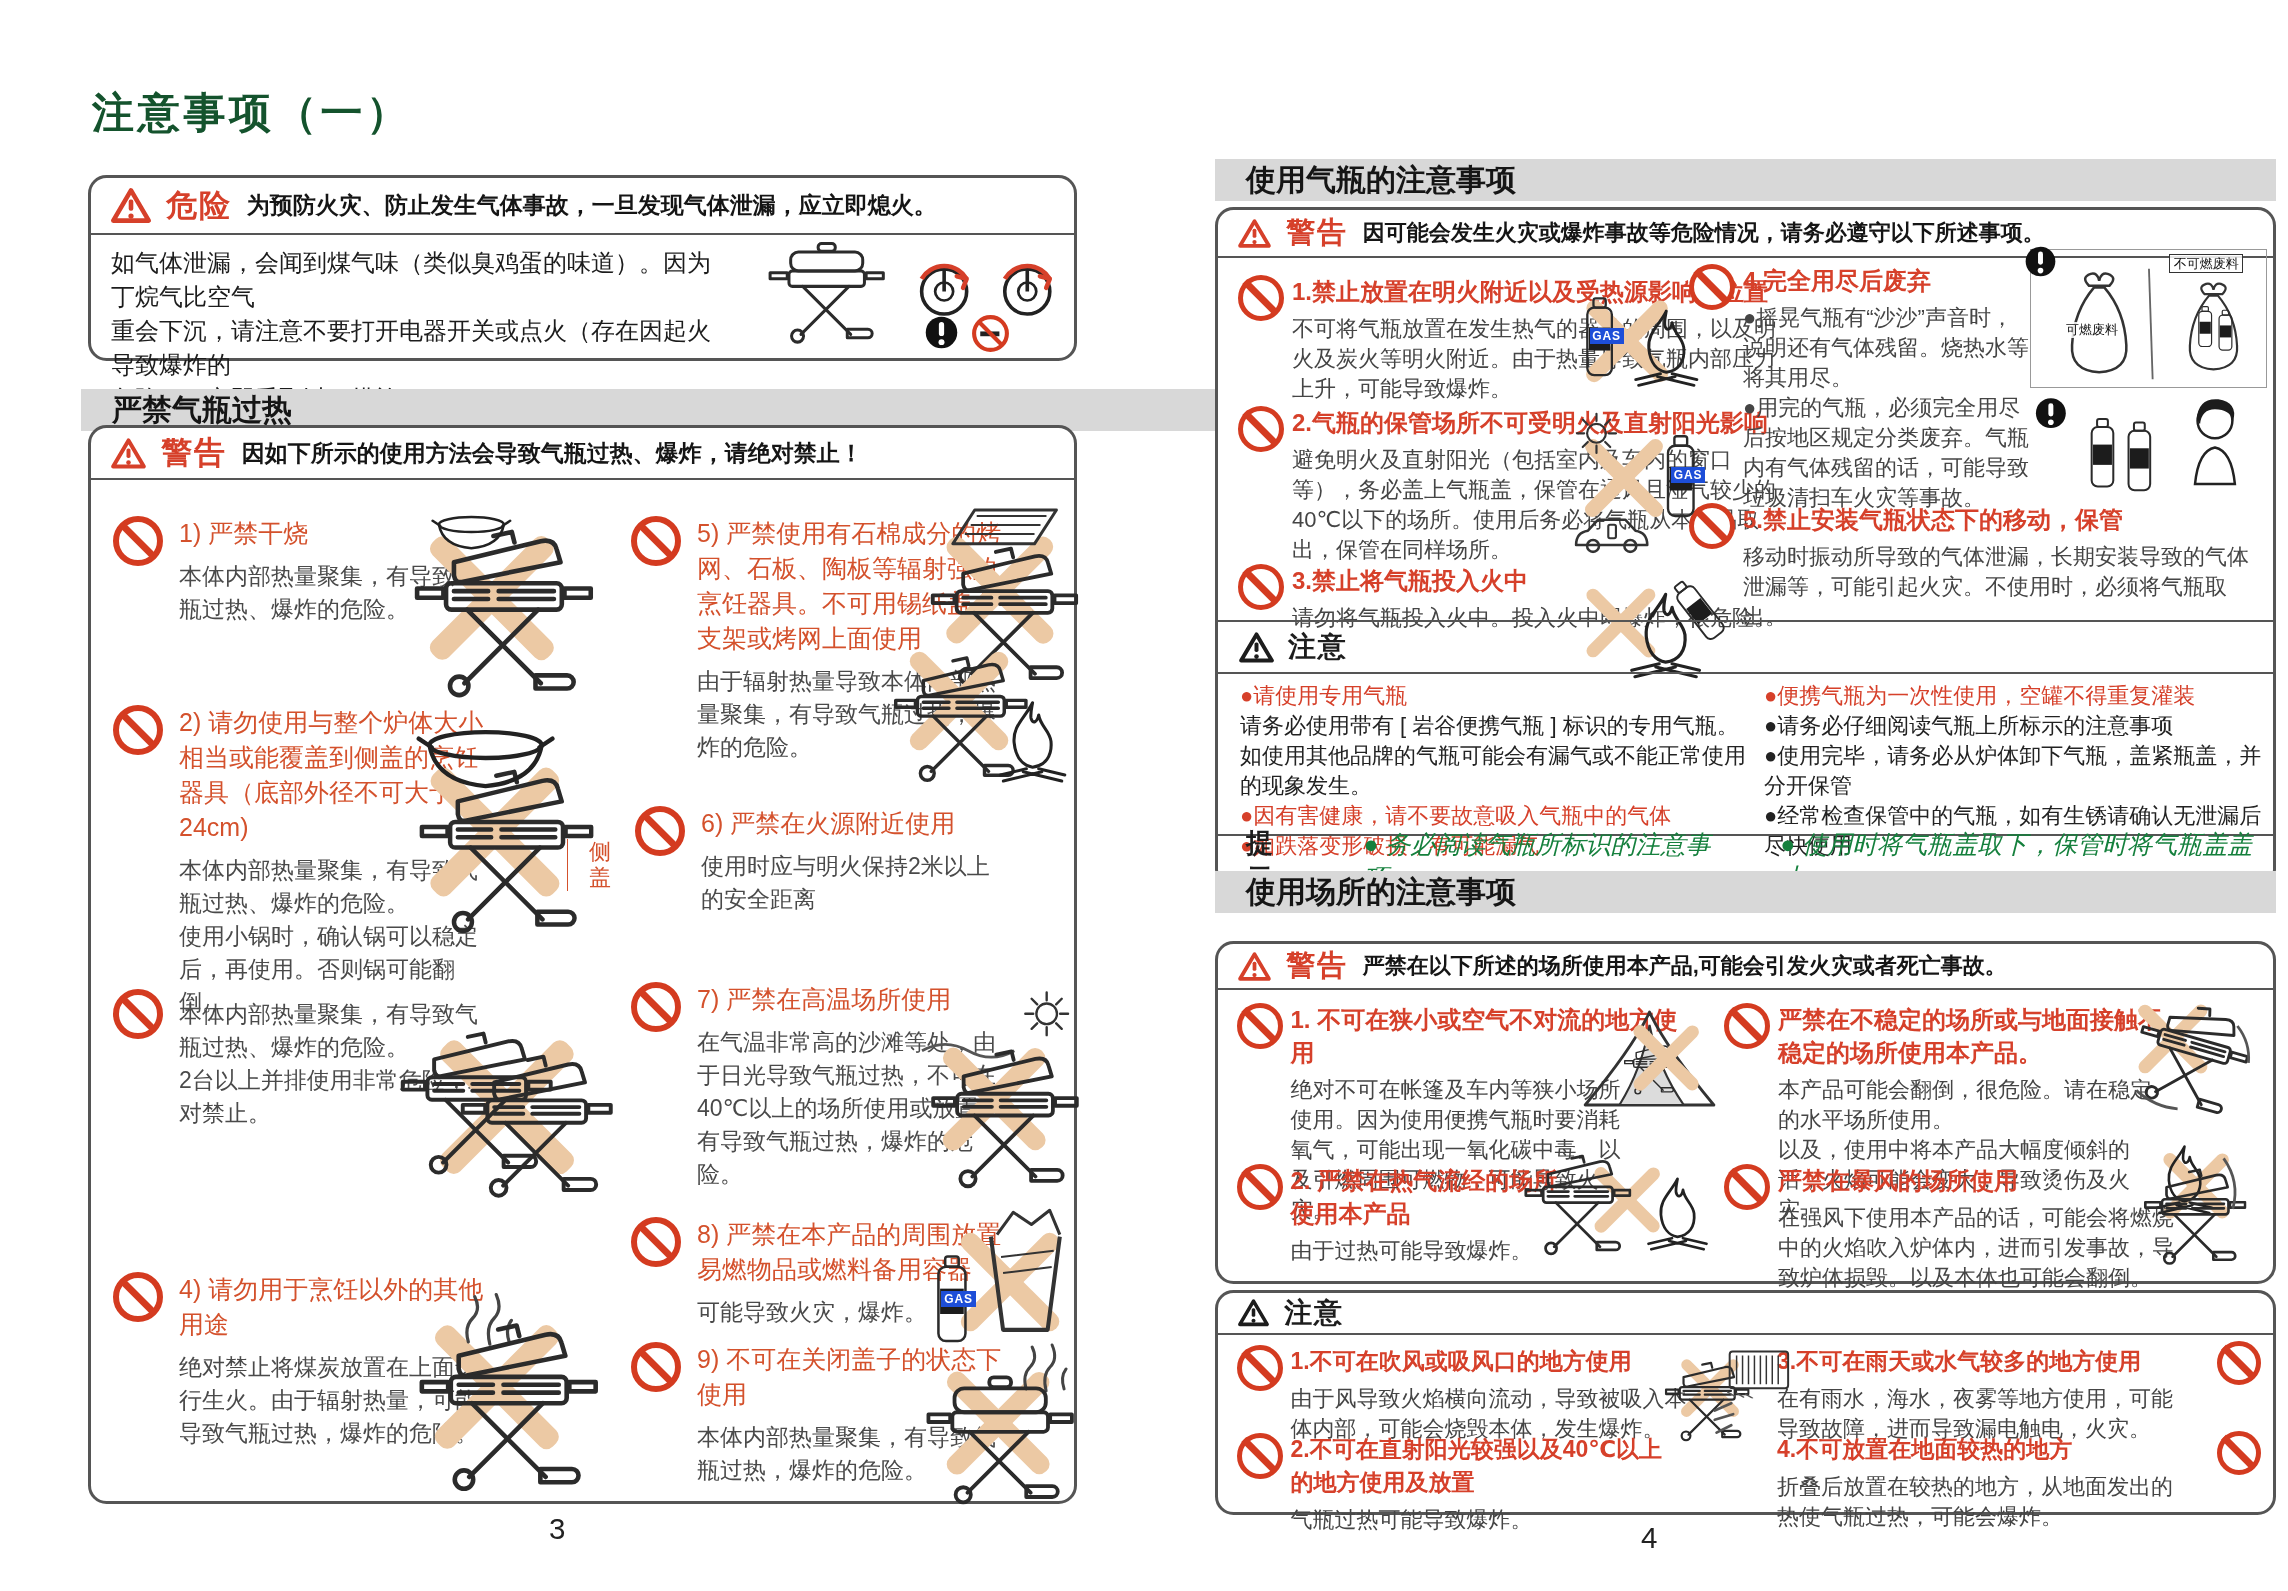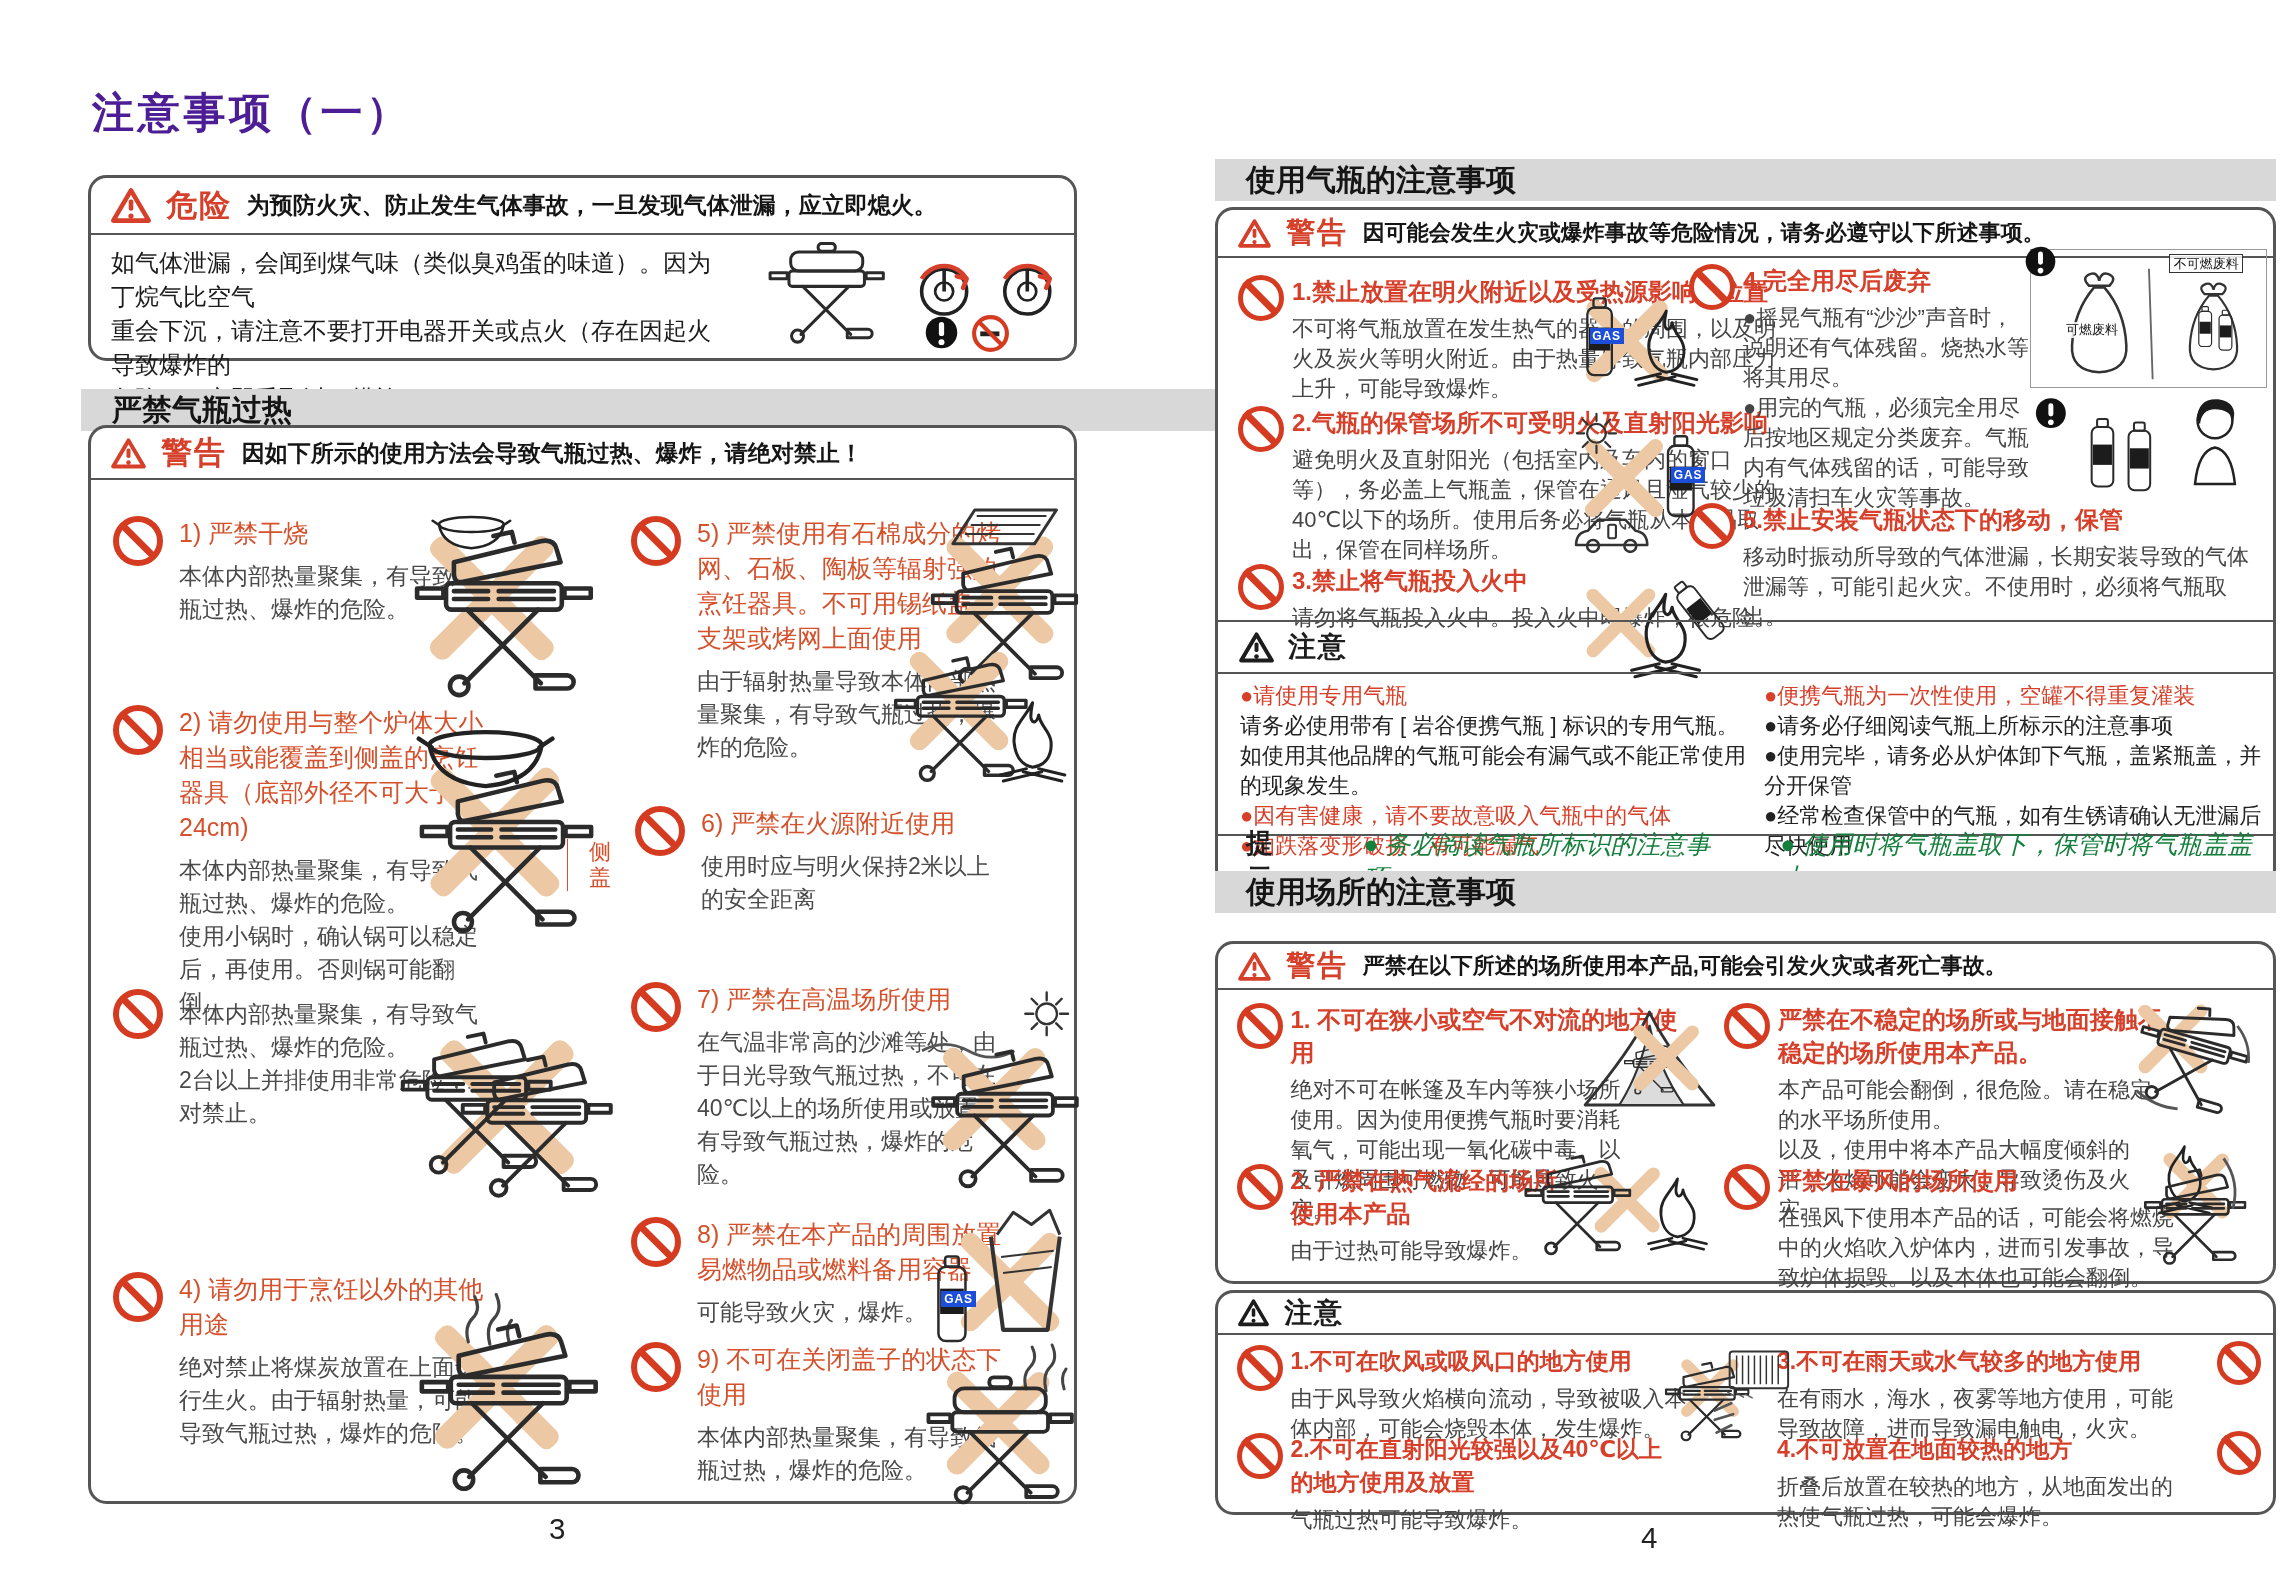--- a/index.html
+++ b/index.html
@@ -7,21 +7,21 @@
   .sheet{position:absolute;inset:0;background:#fff;overflow:hidden;}
 
   .bar{position:absolute;background:#d8d8d8;height:42px;line-height:42px;font-size:30px;font-weight:bold;color:#151515;padding-left:31px;box-sizing:border-box;}
   .box{position:absolute;border:3.7px solid #555;border-radius:18.5px;background:#fff;box-sizing:border-box;}
   .bhead{position:absolute;left:0;right:0;top:0;display:flex;align-items:center;gap:14.8px;padding:0 18.5px;border-bottom:2.8px solid #555;box-sizing:border-box;}
   .tri{width:42px;height:39px;flex:0 0 auto;}
   .tri-red{color:#d6402a;} .tri-blk{color:#1d1d1d;}
   .wlabel{font-size:31px;font-weight:bold;color:#d6402a;letter-spacing:1.8px;flex:0 0 auto;}
   .whl{font-size:23px;font-weight:bold;color:#151515;white-space:nowrap;}
 
-  .p3-title{position:absolute;left:92px;top:85px;font-size:42px;font-weight:bold;color:#4c1d95;letter-spacing:3.7px;}
+  .p3-title{position:absolute;left:92px;top:85px;font-size:42px;font-weight:bold;color:#14532d;letter-spacing:3.7px;}
 
   .dbody{position:absolute;left:0;right:0;top:57px;bottom:0;padding:11px 20px;}
   .dtext{width:614px;font-size:24px;line-height:34px;color:#1c1c1c;white-space:pre-line;}
 
   .no-icon{width:50px;height:50px;border:6.5px solid #d43b20;border-radius:50%;position:relative;display:inline-block;background:#fff;box-sizing:border-box;flex:0 0 auto;}
   .no-icon::after{content:"";position:absolute;left:-4.6px;right:-4.6px;top:50%;height:7.4px;margin-top:-3.7px;background:#d43b20;transform:rotate(45deg);}
   .no-icon.sm{width:44px;height:44px;border-width:5.5px;}
 
   .pitem{position:absolute;}
   .pitem .ptxt{margin-left:66px;}

